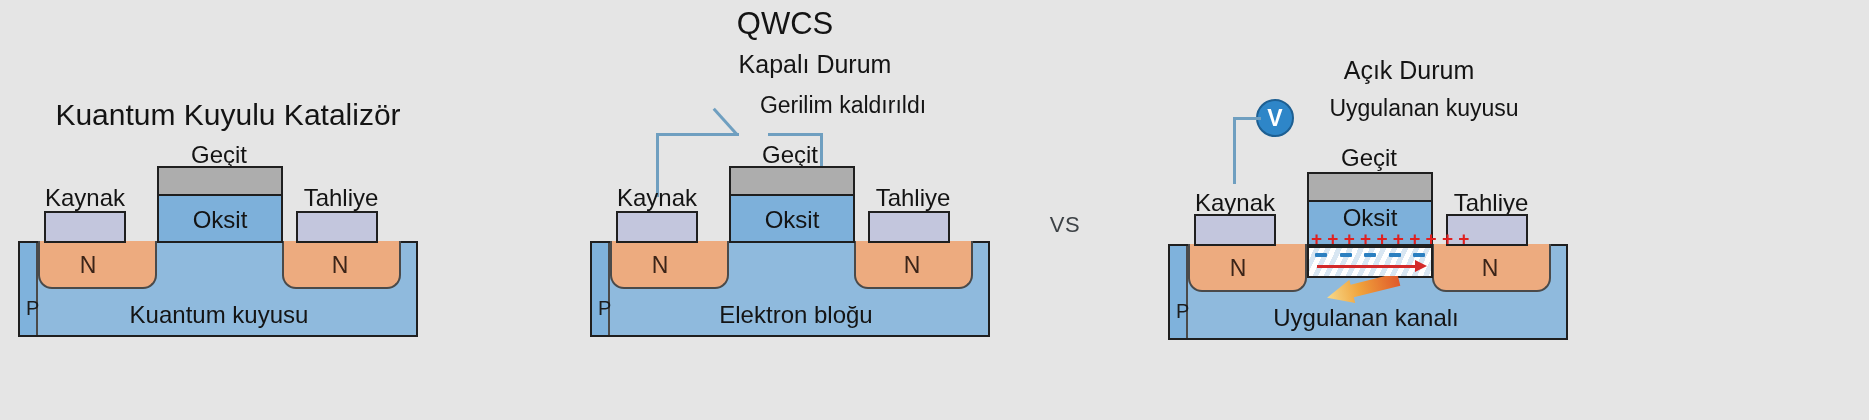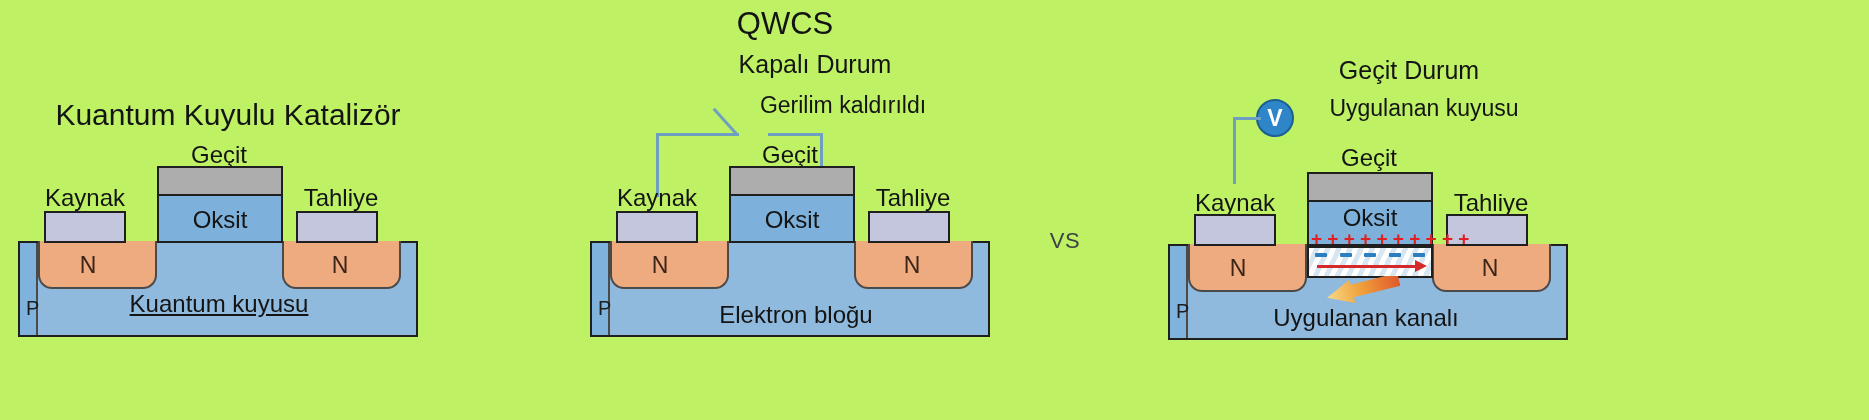--- a/index.html
+++ b/index.html
@@ -9,21 +9,21 @@
   }
   body {
     font-family: "Liberation Sans", sans-serif;
     color: #1a1a1a;
   }
   #stage {
     position: relative;
     width: 1869px;
     height: 420px;
     overflow: hidden;
-    background: #bef264;
+    background: #e5e5e5;
   }
   .abs { position: absolute; }
 
   
   .t {
     position: absolute;
     white-space: nowrap;
     color: #141414;
     font-weight: 400;
     line-height: 1;
@@ -189,21 +189,21 @@
   <div class="t lbl-n t-center" style="left:340px; top:254px;">N</div>
 
   <div class="contact" style="left:44px; top:211px; width:82px; height:32px;"></div>
   <div class="contact" style="left:296px; top:211px; width:82px; height:32px;"></div>
 
   <div class="gate-metal" style="left:157px; top:166px; width:126px; height:30px;"></div>
   <div class="oxide" style="left:157px; top:194px; width:126px; height:49px;"></div>
   <div class="t lbl-in t-center" style="left:220px; top:208px;">Oksit</div>
 
   <div class="t lbl-p" style="left:26px; top:298px;">P</div>
-  <div class="t lbl-in t-center" style="left:219px; top:292px;text-decoration:underline;">Kuantum kuyusu</div>
+  <div class="t lbl-in t-center" style="left:219px; top:303px;">Kuantum kuyusu</div>
 
   <div class="t sub-1 t-center" style="left:815px; top:52px;">Kapalı Durum</div>
   <div class="t sub-2 t-center" style="left:843px; top:94px;">Gerilim kaldırıldı</div>
 
   <div class="wire wire-v" style="left:656px; top:133px; height:64px;"></div>
   <div class="wire wire-h" style="left:656px; top:133px; width:83px;"></div>
   <div class="switch-arm" style="left:735px; top:100px;"></div>
   <div class="wire wire-h" style="left:768px; top:133px; width:55px;"></div>
   <div class="wire wire-v" style="left:820px; top:133px; height:34px;"></div>
 
@@ -222,23 +222,23 @@
   <div class="contact" style="left:616px; top:211px; width:82px; height:32px;"></div>
   <div class="contact" style="left:868px; top:211px; width:82px; height:32px;"></div>
 
   <div class="gate-metal" style="left:729px; top:166px; width:126px; height:30px;"></div>
   <div class="oxide" style="left:729px; top:194px; width:126px; height:49px;"></div>
   <div class="t lbl-in t-center" style="left:792px; top:208px;">Oksit</div>
 
   <div class="t lbl-p" style="left:598px; top:298px;">P</div>
   <div class="t lbl-in t-center" style="left:796px; top:303px;">Elektron bloğu</div>
 
-  <div class="t vs-text t-center" style="left:1065px; top:230px;text-align:right;">VS</div>
-
-  <div class="t sub-1 t-center" style="left:1409px; top:58px;">Geçit Durum</div>
+  <div class="t vs-text t-center" style="left:1065px; top:214px;text-align:right;">VS</div>
+
+  <div class="t sub-1 t-center" style="left:1409px; top:58px;">Açık Durum</div>
   <div class="t sub-2 t-center" style="left:1424px; top:97px;">Uygulanan kuyusu</div>
 
   <div class="voltmeter" style="left:1256px; top:99px;">V</div>
   <div class="wire wire-h" style="left:1233px; top:117px; width:28px;"></div>
   <div class="wire wire-v" style="left:1233px; top:117px; height:67px;"></div>
 
   <div class="t lbl t-center" style="left:1369px; top:146px;">Geçit</div>
   <div class="t lbl t-center" style="left:1235px; top:191px;">Kaynak</div>
   <div class="t lbl t-center" style="left:1491px; top:191px;">Tahliye</div>
 

